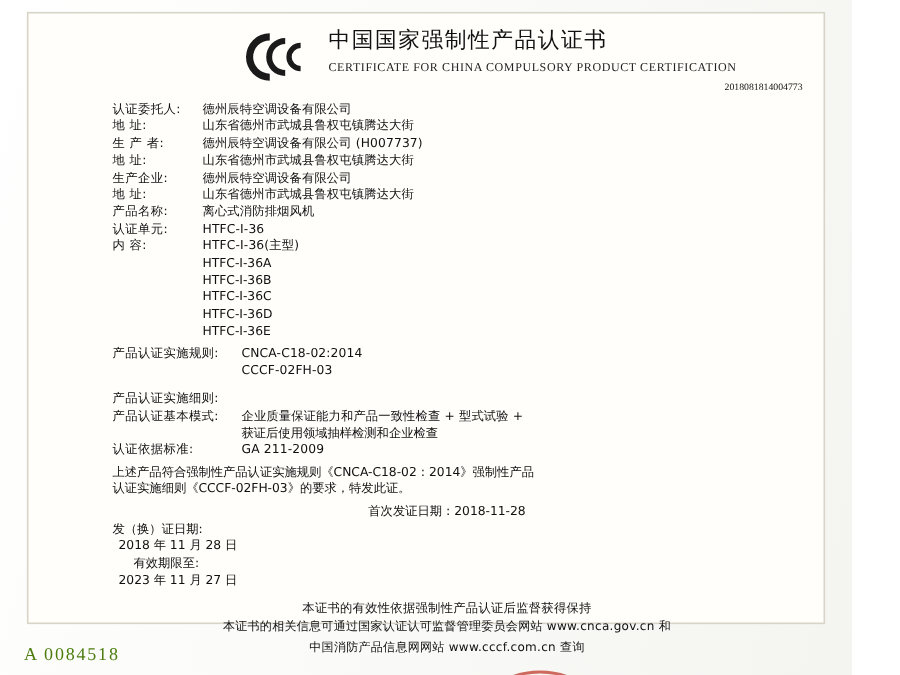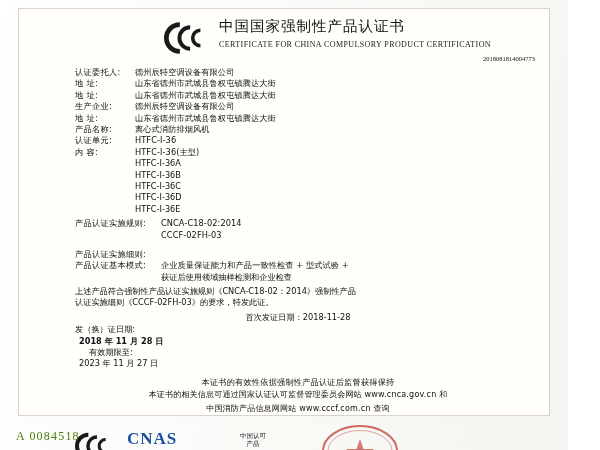--- a/index.html
+++ b/index.html
@@ -160,20 +160,24 @@
 
       <div class="row">
         <span class="lbl">认证委托人:</span>
         <span class="val">德州辰特空调设备有限公司</span>
       </div>
       <div class="row">
         <span class="lbl">地    址:</span>
         <span class="val">山东省德州市武城县鲁权屯镇腾达大街</span>
       </div>
       <div class="row">
+        <span class="lbl">生 产 者:</span>
+        <span class="val">德州辰特空调设备有限公司 (H007737)</span>
+      </div>
+      <div class="row">
         <span class="lbl">地    址:</span>
         <span class="val">山东省德州市武城县鲁权屯镇腾达大街</span>
       </div>
       <div class="row">
         <span class="lbl">生产企业:</span>
         <span class="val">德州辰特空调设备有限公司</span>
       </div>
       <div class="row">
         <span class="lbl">地    址:</span>
         <span class="val">山东省德州市武城县鲁权屯镇腾达大街</span>
@@ -205,35 +209,39 @@
       </div>
       <div class="row">
         <span class="lbl" style="width:86px;flex:0 0 86px;margin-top:19px;">产品认证实施细则:</span>
         <span class="val">CCCF-02FH-03</span>
       </div>
       <div class="row">
         <span class="lbl" style="width:86px;flex:0 0 86px;">产品认证基本模式:</span>
         <span class="val">企业质量保证能力和产品一致性检查 + 型式试验 +</span>
       </div>
       <div style="padding-left:86px;">获证后使用领域抽样检测和企业检查</div>
+      <div class="row">
+        <span class="lbl" style="width:86px;flex:0 0 86px;">认证依据标准:</span>
+        <span class="val">GA 211-2009</span>
+      </div>
 
       <div class="gap"></div>
 
       <div>上述产品符合强制性产品认证实施规则《CNCA-C18-02：2014》强制性产品</div>
       <div>认证实施细则《CCCF-02FH-03》的要求，特发此证。</div>
 
       <div class="gap"></div>
 
       <div style="text-align:center;">
         <span>首次发证日期</span><span>：</span><span>2018-11-28</span>
       </div>
 
       <div class="row" style="margin-top:1px;flex-direction:column;">
         <span style="flex:0 0 auto;">发（换）证日期:</span>
-        <span style="flex:0 0 auto;padding-left:4px;font-weight:bold;">2018 年 11 月 28 日</span>
+        <span style="flex:0 0 auto;padding-left:4px;">2018 年 11 月 28 日</span>
         <span style="flex:0 0 auto;padding-left:14px;">有效期限至:</span>
         <span style="flex:0 0 auto;padding-left:4px;">2023 年 11 月 27 日</span>
       </div>
 
       <div class="center">本证书的有效性依据强制性产品认证后监督获得保持</div>
       <div class="center small" style="margin-top:1px;">本证书的相关信息可通过国家认证认可监督管理委员会网站 www.cnca.gov.cn 和</div>
       <div class="center small" style="margin-top:1px;">中国消防产品信息网网站 www.cccf.com.cn 查询</div>
     </div>
 
     <div class="logos">

